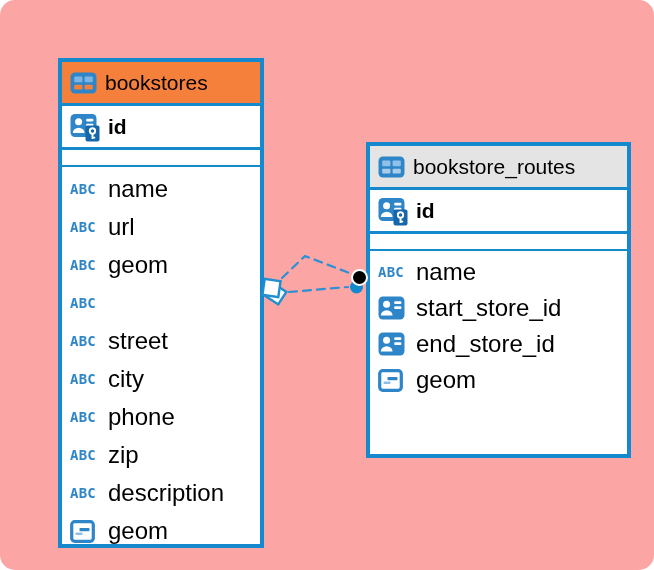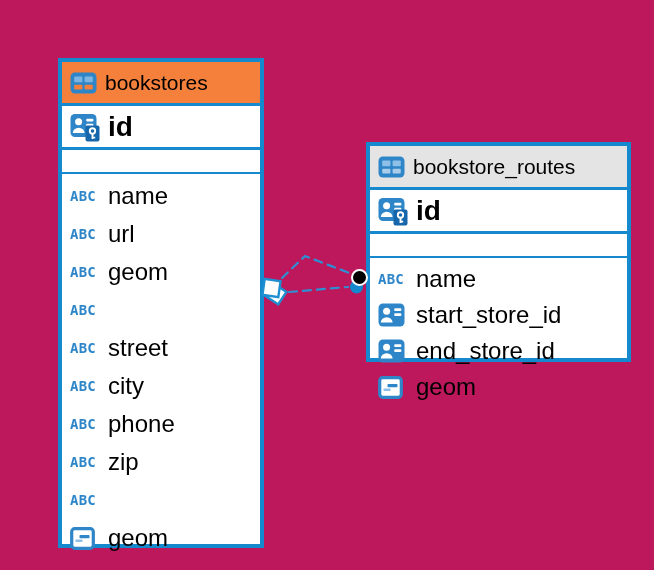--- a/index.html
+++ b/index.html
@@ -1,38 +1,38 @@
 <!DOCTYPE html>
 <html><head>
 <meta charset="utf-8">
 <style>
   html,body{margin:0;padding:0;background:#fff;}
   .canvas{
-    position:relative;width:654px;height:570px;background:#be185d;
-    font-family:"Liberation Sans",sans-serif;overflow:hidden;
+    position:relative;width:654px;height:570px;background:#fca5a5;
+    font-family:"Liberation Sans",sans-serif;overflow:hidden;border-radius:15px;
   }
   .card{
     position:absolute;background:#fff;border:4px solid #1489CE;
     box-sizing:border-box;z-index:1;
   }
   .card--bookstores{left:58px;top:58px;width:206px;height:490px;}
-  .card--routes{left:366px;top:142px;width:265px;height:220px;}
+  .card--routes{left:366px;top:142px;width:265px;height:316px;}
   .hdr{
     height:44px;display:flex;align-items:center;gap:8px;padding:0 8px;
     border-bottom:3px solid #1489CE;box-sizing:border-box;
   }
   .hdr--orange{background:#F5803C;}
   .hdr--gray{background:#E4E4E4;}
   .hdr-label{font-size:21px;color:#000;white-space:nowrap;}
   .pk-row{
     height:44px;display:flex;align-items:center;gap:6px;padding:0 6px;
     border-bottom:3px solid #1489CE;box-sizing:border-box;background:#fff;
   }
-  .pk-label{font-size:28px;font-weight:bold;color:#000;}
-  .fields{margin-top:22px;border-top:2px solid #1489CE;padding:3px 0 3px;}
+  .pk-label{font-size:21px;font-weight:bold;color:#000;}
+  .fields{margin-top:15px;border-top:2px solid #1489CE;padding:3px 0 3px;}
   .row{height:38px;display:flex;align-items:center;gap:6px;padding:0 6px;}
   .card--routes .row{height:36px;}
   .icon-slot{
     flex:0 0 34px;width:34px;display:flex;align-items:center;
     justify-content:flex-start;padding-left:2px;box-sizing:border-box;
   }
   .col-label{font-size:24px;color:#000;white-space:nowrap;}
   .abc-badge{
     color:#2E86C8;font-weight:700;font-size:14px;letter-spacing:0.2px;
     font-family:"DejaVu Sans Mono","Liberation Mono",monospace;
@@ -125,20 +125,21 @@
         <div class="row">
           <span class="icon-slot">
   <span class="abc-badge">ABC</span>
 </span>
           <span class="col-label">zip</span>
         </div>
         <div class="row">
           <span class="icon-slot">
   <span class="abc-badge">ABC</span>
 </span>
+          <span class="col-label">description</span>
         </div>
         <div class="row">
           <span class="icon-slot">
   <svg class="geo-icon" width="25" height="23" viewBox="0 0 25 23">
     <rect x="1.7" y="1.7" width="21.6" height="19.6" rx="3" fill="#fff" stroke="#2E86C8" stroke-width="3.2"></rect>
     <rect x="9.5" y="8" width="10" height="3.2" rx="0.8" fill="#2E86C8"></rect>
     <rect x="5.5" y="12.4" width="7" height="2.6" rx="0.8" fill="#8FBFE6"></rect>
   </svg>
 </span>
           <span class="col-label">geom</span>

